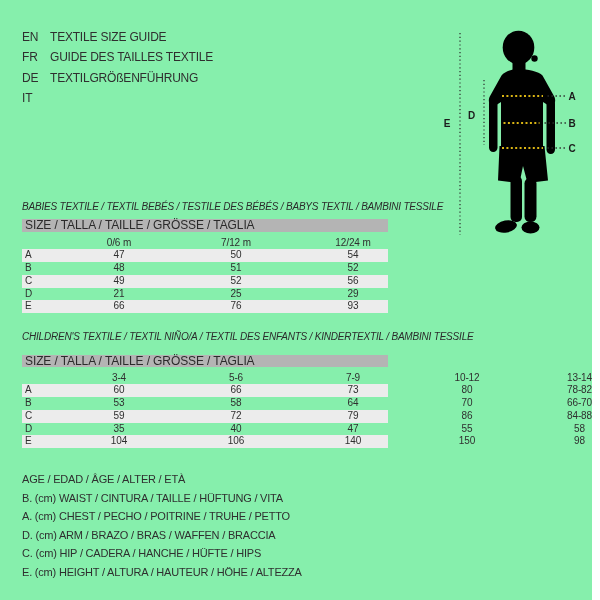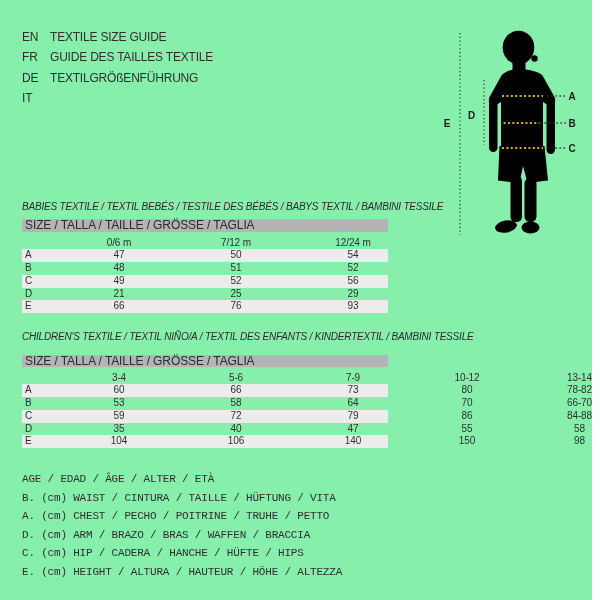--- a/index.html
+++ b/index.html
@@ -34,21 +34,21 @@
   .cols-children{top:371px;}
   .rows-children{top:384.2px;}
   .row{display:grid;height:12.8px;line-height:12.8px;align-items:center;gap:47px;}
   .colhead-row{height:13px;line-height:13px;}
   .g3{grid-template-columns:15px 70px 70px 70px;}
   .g5{grid-template-columns:15px 70px 70px 70px 64px 67px;}
   .stripe{background:#ececec;}
   .lab{padding-left:3px;}
   .val{text-align:center;}
   
-  .legend{position:absolute;left:22px;top:470px;font-size:11px;letter-spacing:-0.2px;font-family:Liberation Mono, monospace;}
+  .legend{position:absolute;left:22px;top:470px;font-size:11px;letter-spacing:-0.2px;}
   .legend-line{height:18.6px;line-height:18.6px;white-space:nowrap;}
 </style>
 </head>
 <body>
 
 <div class="canvas">
 
   <div class="langs">
     <div class="lang-row">
       <span class="lang-code">EN</span>

